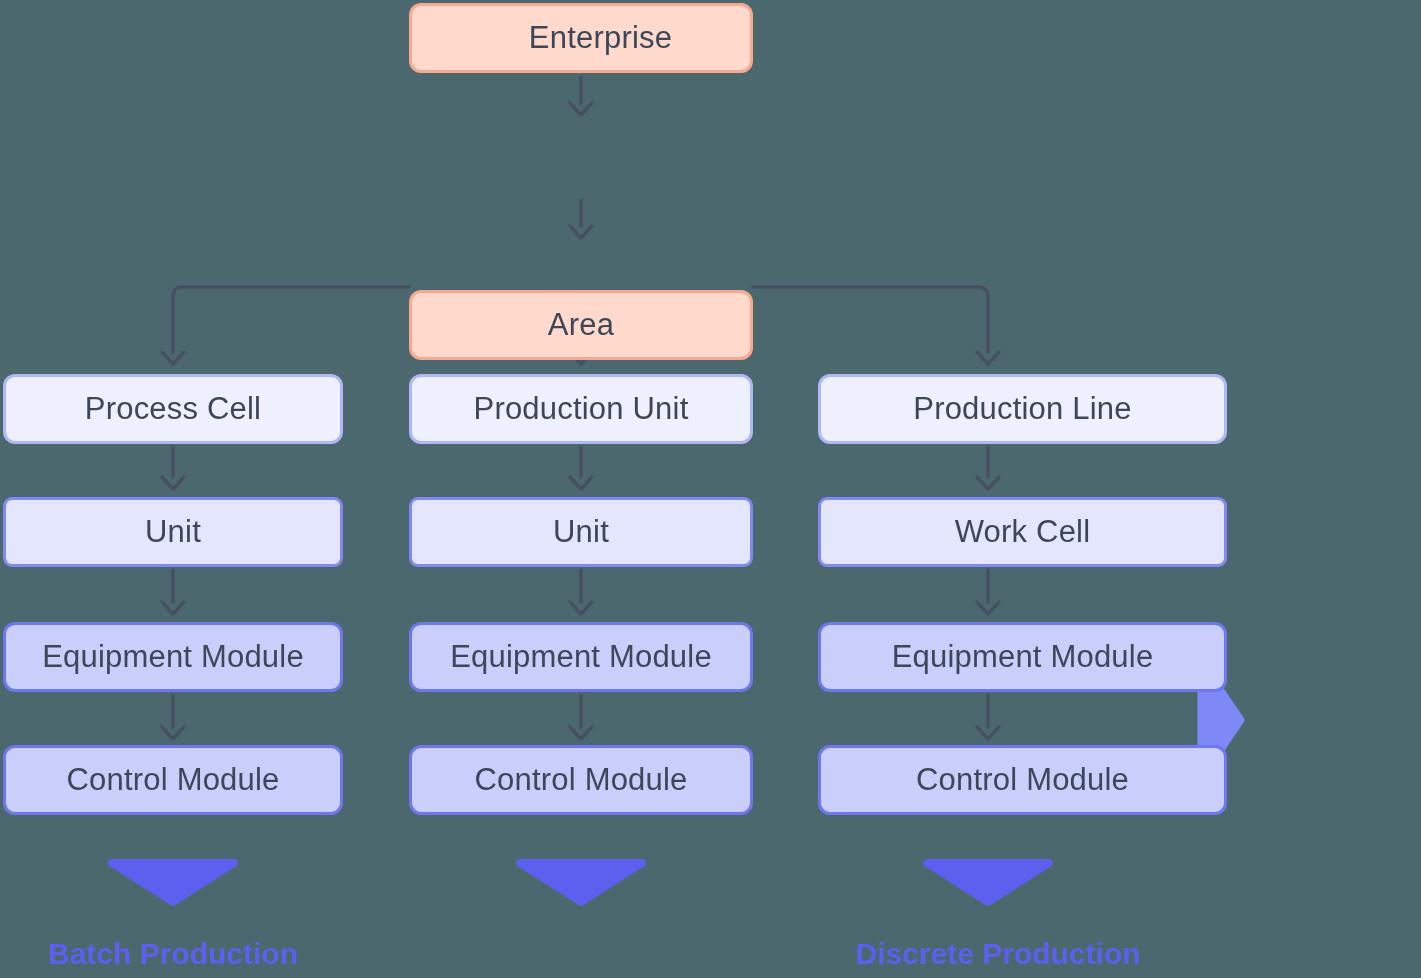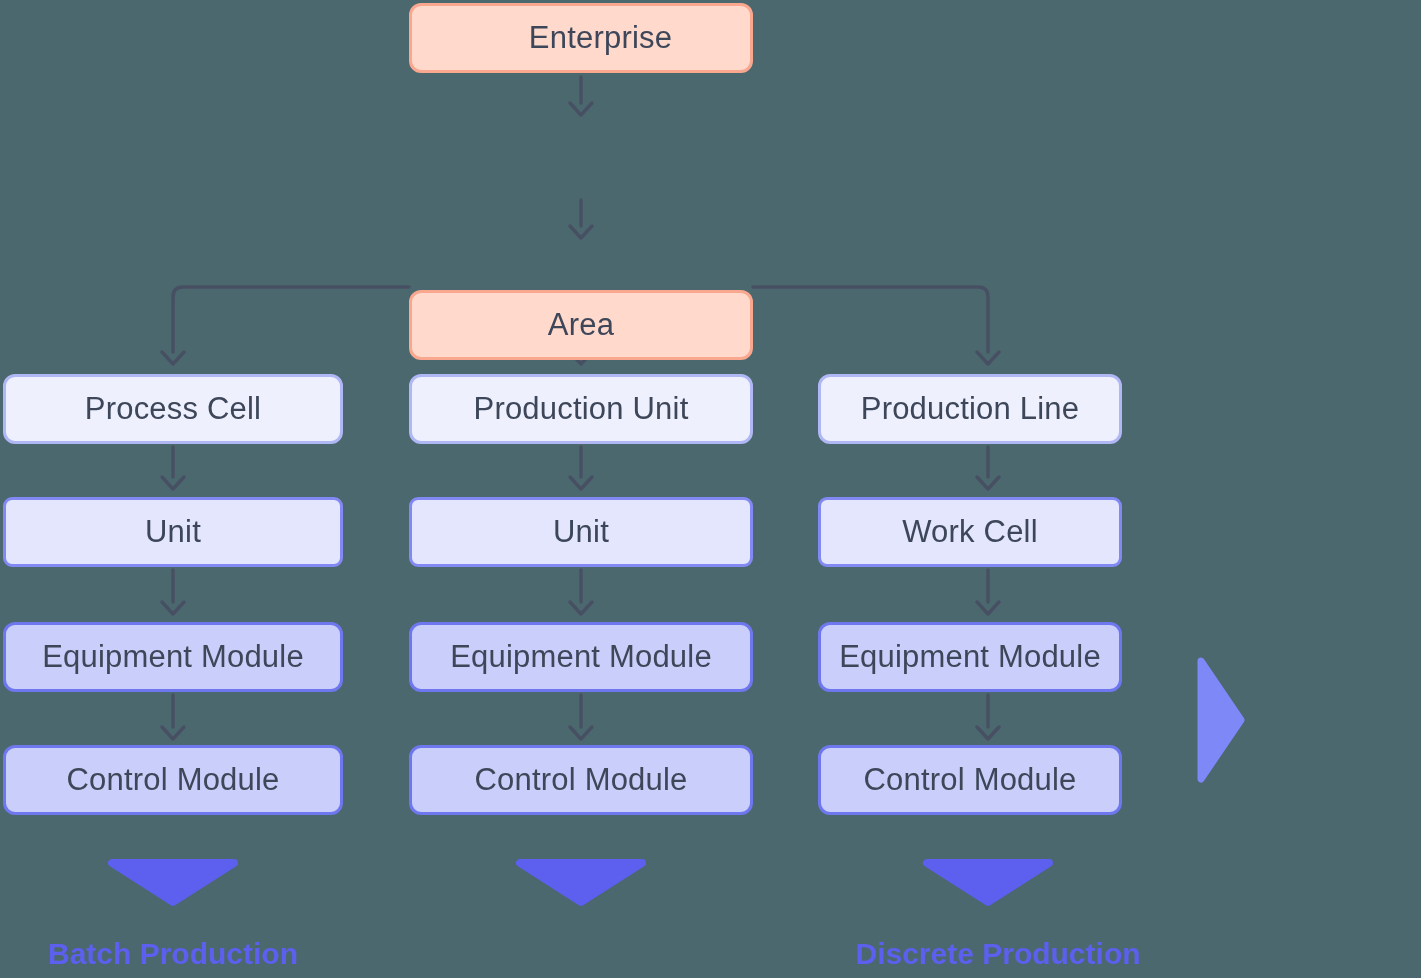--- a/index.html
+++ b/index.html
@@ -11,21 +11,21 @@
     display:flex;align-items:center;justify-content:center;
     font-size:31px;color:#3d4759;letter-spacing:.2px;white-space:nowrap;
   }
   .orange{background:#ffd9cc;border:3px solid #f9a78e;}
   .lv1{background:#eef0fd;border:3px solid #b0b7f5;}
   .lv2{background:#e3e6fc;border:3px solid #8289f2;}
   .lv3{background:#c9cffa;border:3px solid #6f77ef;}
 
   .c0{left:3px;width:340px;}
   .c1{left:409px;width:344px;}
-  .c2{left:818px;width:304px;}
+  .c2{left:818px;width:409px;}
   .r-ent{top:3px;padding-left:39px;}  .r-site{top:126px;}  .r-area{top:262px;margin-top:28px;}
   .r1{top:374px;}  .r2{top:497px;border-radius:9px;}  .r3{top:622px;}  .r4{top:745px;}
 
   .prod-label{
     position:absolute;top:937px;height:38px;
     font-size:30px;font-weight:700;color:#5d5fef;
     text-align:center;white-space:nowrap;
   }
   .pl0{left:3px;width:340px;}
   .pl1{left:409px;width:344px;}

